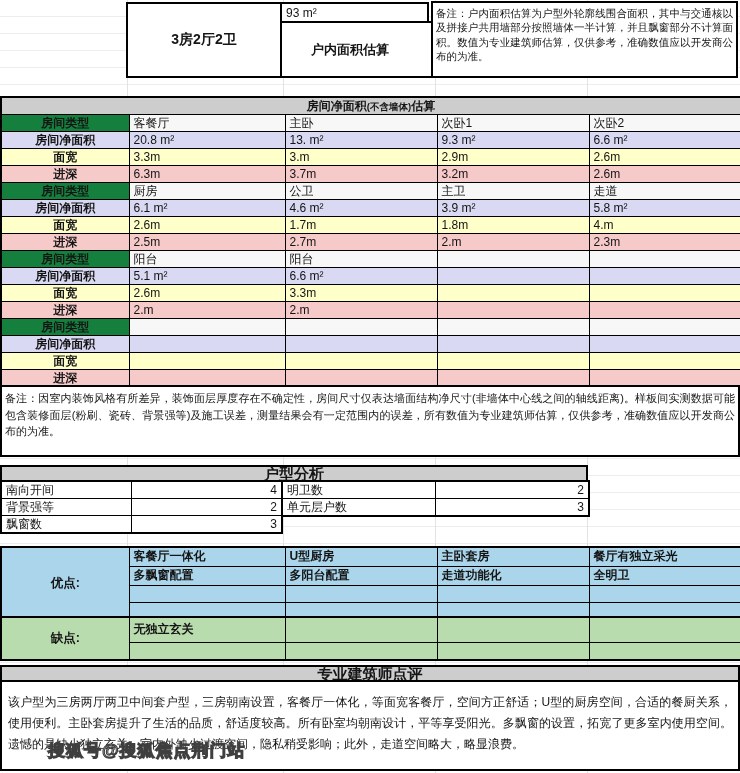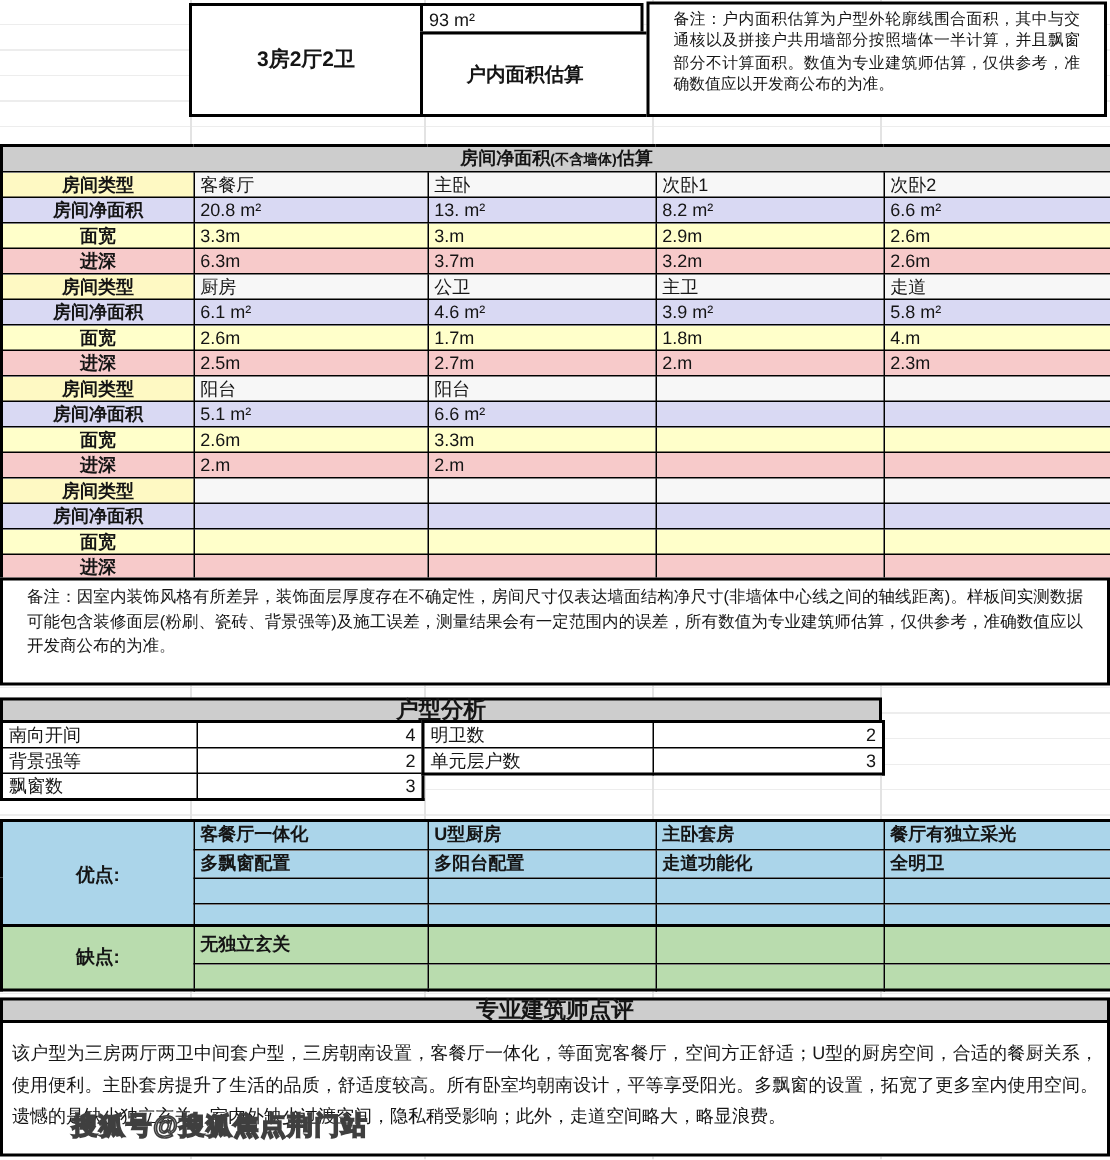--- a/index.html
+++ b/index.html
@@ -14,29 +14,29 @@
         transparent 435px,#e3e3e3 435px,#e3e3e3 436px,transparent 436px,
         transparent 587px,#e3e3e3 587px,#e3e3e3 588px,transparent 588px),
       repeating-linear-gradient(to bottom,
         transparent 0,transparent 16px,#ededed 16px,#ededed 17px);
   }
   .abs{position:absolute;box-sizing:border-box;}
   .hdrbox{border:2px solid #000;background:#fff;display:flex;align-items:center;justify-content:center;}
   .hdrbold{font-weight:bold;font-size:14px;}
   .small93{font-size:12px;display:flex;align-items:center;justify-content:flex-start;padding-left:4px;}
   .innerlabel{justify-content:flex-start;padding-left:4px;font-weight:bold;font-size:13px;}
-  .notebox{border:2px solid #000;background:#fff;font-size:10.5px;line-height:1.38;padding:3px 16px;text-align:justify;display:block;}
+  .notebox{border:2px solid #000;background:#fff;font-size:10.5px;line-height:1.38;padding:3px 3px;text-align:justify;display:block;}
 
   table.sheet{border-collapse:collapse;table-layout:fixed;border:2px solid #000;background:#fff;}
   table.sheet td{border:1px solid #000;height:16px;line-height:15px;padding:0 4px;overflow:hidden;white-space:nowrap;font-size:12px;}
   td.thead{background:var(--c-gray,#cdcdcd);font-weight:bold;text-align:center;font-size:12.5px;}
   td.thead .tiny{font-size:9.5px;}
   .lbl{font-weight:bold;text-align:center;}
   tr.r-type  td{background:#f7f7f7;}
-  tr.r-type  td.lbl{background:#fef9c3;font-family:Liberation Serif, serif;}
+  tr.r-type  td.lbl{background:#15803d;font-family:Liberation Serif, serif;}
   tr.r-area  td{background:var(--c-area,#d9d9f3);}
   tr.r-width td{background:var(--c-width,#ffffca);}
   tr.r-depth td{background:var(--c-depth,#f7caca);}
   .vr{text-align:right;}
   .graybar{background:var(--c-gray,#cdcdcd);border:2px solid #000;font-weight:bold;font-size:15px;text-align:center;line-height:14px;}
   table.pros td{background:var(--c-pros,#abd5ea);font-weight:600;}
   table.cons td{background:var(--c-cons,#b9dcae);font-weight:600;}
   table.pros td.lbl,table.cons td.lbl{font-size:12.5px;}
   .reviewbody{border:2px solid #000;background:#fff;font-size:12px;line-height:1.75;text-align:justify;padding:10px 6px 2px 6px;}
   .watermark{
@@ -71,21 +71,21 @@
           <td class="lbl">房间类型</td>
           <td>客餐厅</td>
           <td>主卧</td>
           <td>次卧1</td>
           <td>次卧2</td>
         </tr>
         <tr class="r-area">
           <td class="lbl">房间净面积</td>
           <td>20.8 m²</td>
           <td>13. m²</td>
-          <td>8.2 m²</td>
+          <td>9.3 m²</td>
           <td>6.6 m²</td>
         </tr>
         <tr class="r-width">
           <td class="lbl">面宽</td>
           <td>3.3m</td>
           <td>3.m</td>
           <td>2.9m</td>
           <td>2.6m</td>
         </tr>
         <tr class="r-depth">

